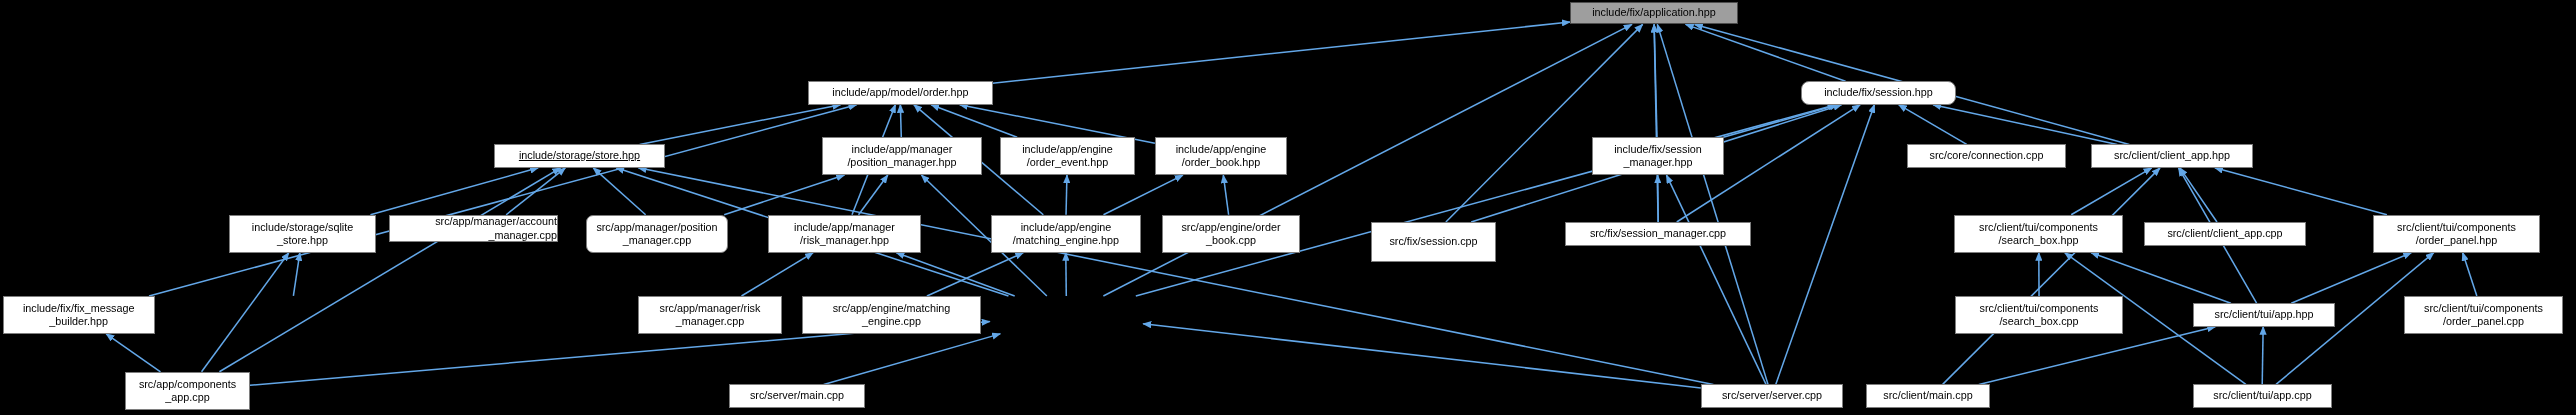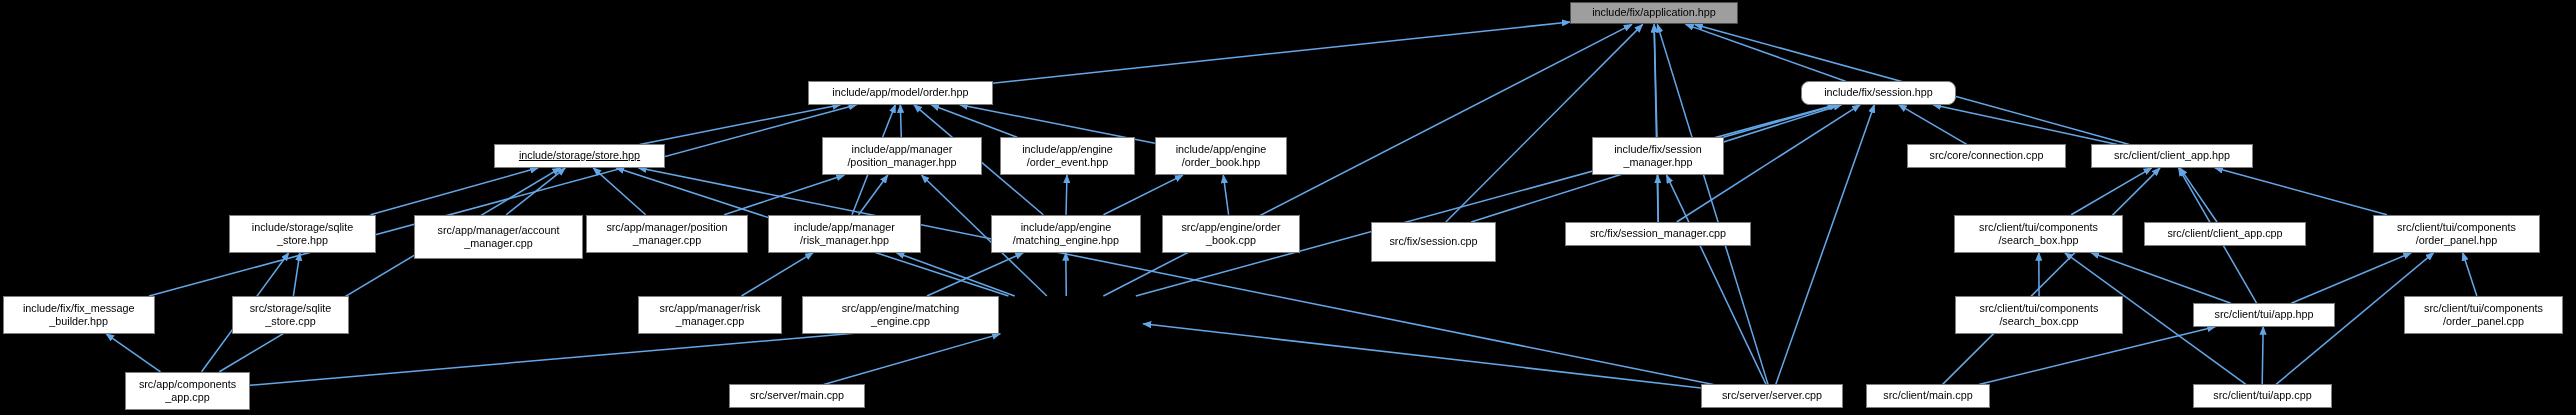--- a/index.html
+++ b/index.html
@@ -148,25 +148,25 @@
     <div class="graph-node" style="left: 1907px; top: 144px; width: 159px; height: 23.5px;">
       <span>src/core/connection.cpp</span>
     </div>
     <div class="graph-node" style="left: 2091px; top: 144px; width: 162px; height: 23.5px;">
       <span>src/client/client_app.hpp</span>
     </div>
     <div class="graph-node" style="left: 229px; top: 215px; width: 147px; height: 38px;">
       <span>include/storage/sqlite</span>
       <span>_store.hpp</span>
     </div>
-    <div class="graph-node" style="left: 414px; top: 215px; width: 169px; height: 44px;">
+    <div class="graph-node" style="left: 389px; top: 215px; width: 169px; height: 27px; align-items: flex-end;">
       <span>src/app/manager/account</span>
       <span>_manager.cpp</span>
     </div>
-    <div class="graph-node" style="left: 586px; top: 215px; width: 162px; height: 38px;">
+    <div class="graph-node" style="left: 586px; top: 215px; width: 142px; height: 38px; border-radius: 7px;">
       <span>src/app/manager/position</span>
       <span>_manager.cpp</span>
     </div>
     <div class="graph-node" style="left: 768px; top: 215px; width: 153px; height: 38px;">
       <span>include/app/manager</span>
       <span>/risk_manager.hpp</span>
     </div>
     <div class="graph-node" style="left: 991px; top: 215px; width: 150px; height: 38px;">
       <span>include/app/engine</span>
       <span>/matching_engine.hpp</span>
@@ -189,29 +189,25 @@
       <span>src/client/client_app.cpp</span>
     </div>
     <div class="graph-node" style="left: 2373px; top: 215px; width: 167px; height: 38px;">
       <span>src/client/tui/components</span>
       <span>/order_panel.hpp</span>
     </div>
     <div class="graph-node" style="left: 2.7px; top: 296px; width: 152px; height: 38px;">
       <span>include/fix/fix_message</span>
       <span>_builder.hpp</span>
     </div>
-    <div class="graph-node" style="left: 232px; top: 296px; width: 117px; height: 38px;">
-      <span>src/storage/sqlite</span>
-      <span>_store.cpp</span>
-    </div>
     <div class="graph-node" style="left: 638px; top: 296px; width: 144px; height: 38px;">
       <span>src/app/manager/risk</span>
       <span>_manager.cpp</span>
     </div>
-    <div class="graph-node" style="left: 802px; top: 296px; width: 197px; height: 38px;">
+    <div class="graph-node" style="left: 802px; top: 296px; width: 179px; height: 38px;">
       <span>src/app/engine/matching</span>
       <span>_engine.cpp</span>
     </div>
     <div class="graph-node" style="left: 1955px; top: 296px; width: 168px; height: 38px;">
       <span>src/client/tui/components</span>
       <span>/search_box.cpp</span>
     </div>
     <div class="graph-node" style="left: 2193px; top: 303px; width: 142px; height: 23.5px;">
       <span>src/client/tui/app.hpp</span>
     </div>

